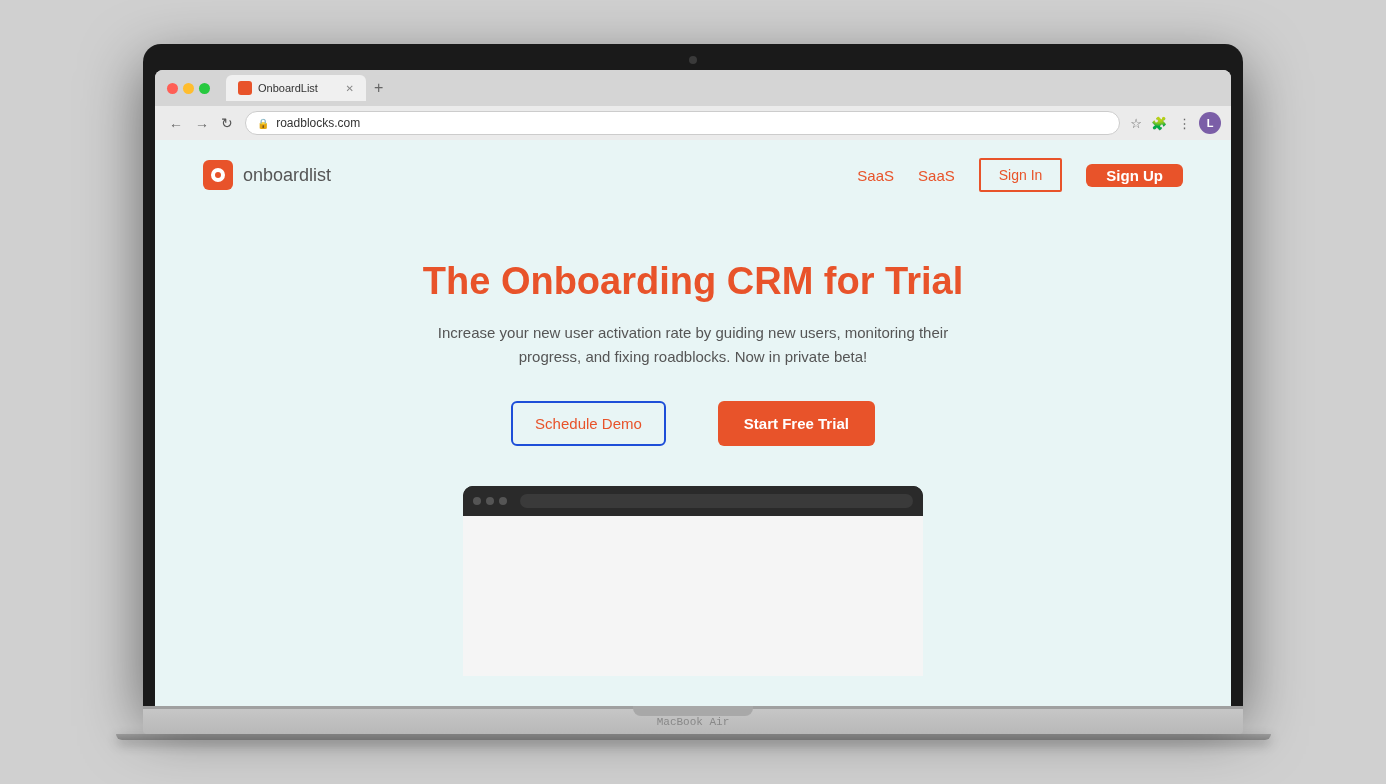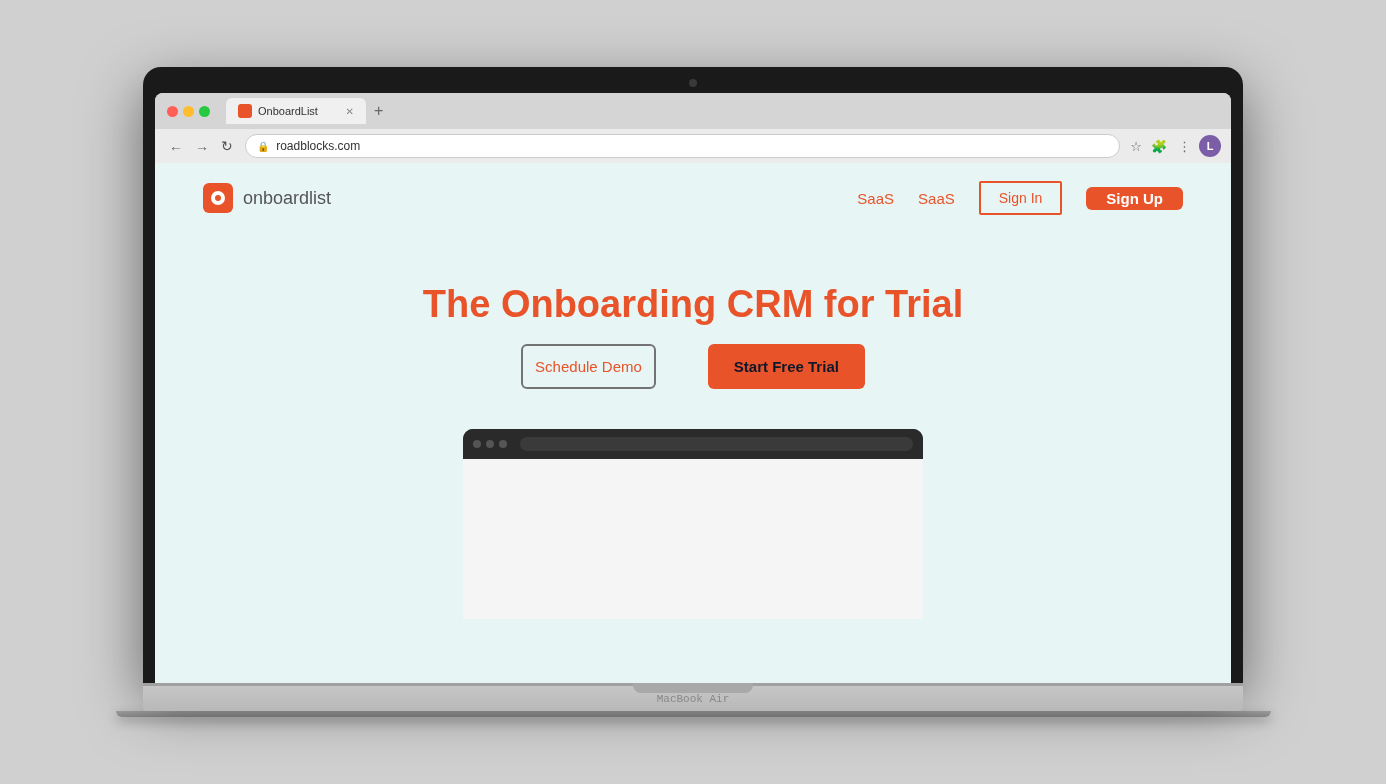--- a/index.html
+++ b/index.html
@@ -306,32 +306,32 @@
     }
 
     .hero-buttons {
       display: flex;
       gap: 16px;
       justify-content: center;
       margin-bottom: 40px;
     }
 
     .btn-demo {
-      border: 2px solid #737373;
+      border: 2px solid #1d4ed8;
       color: #e8532a;
       background: transparent;
-      padding: 12px 12px;
+      padding: 12px 22px;
       border-radius: 6px;
       font-size: 15px;
       cursor: pointer;
     }
 
     .btn-trial {
       border: none;
-      color: #0f172a;
+      color: #ffffff;
       background: #e8532a;
       padding: 14px 26px;
       border-radius: 6px;
       font-size: 15px;
       cursor: pointer;
       font-weight: 600;
       margin-left: 36px;
     }
 
     
@@ -476,20 +476,21 @@
           <div class="site-nav-links">
             <a href="#" class="nav-link">SaaS</a>
             <a href="#" class="nav-link">SaaS</a>
             <button class="nav-btn-outline">Sign In</button>
             <button class="nav-btn-filled">Sign Up</button>
           </div>
         </nav>
 
         <div class="hero-section">
           <h1 class="hero-title">The Onboarding CRM for Trial</h1>
+          <p class="hero-subtitle">Increase your new user activation rate by guiding new users, monitoring their progress, and fixing roadblocks. Now in private beta!</p>
           <div class="hero-buttons">
             <button class="btn-demo">Schedule Demo</button>
             <button class="btn-trial">Start Free Trial</button>
           </div>
 
           <div class="mock-browser-wrapper">
             <div class="mock-browser">
               <div class="mock-browser-bar">
                 <div class="mock-dot"></div>
                 <div class="mock-dot"></div>

